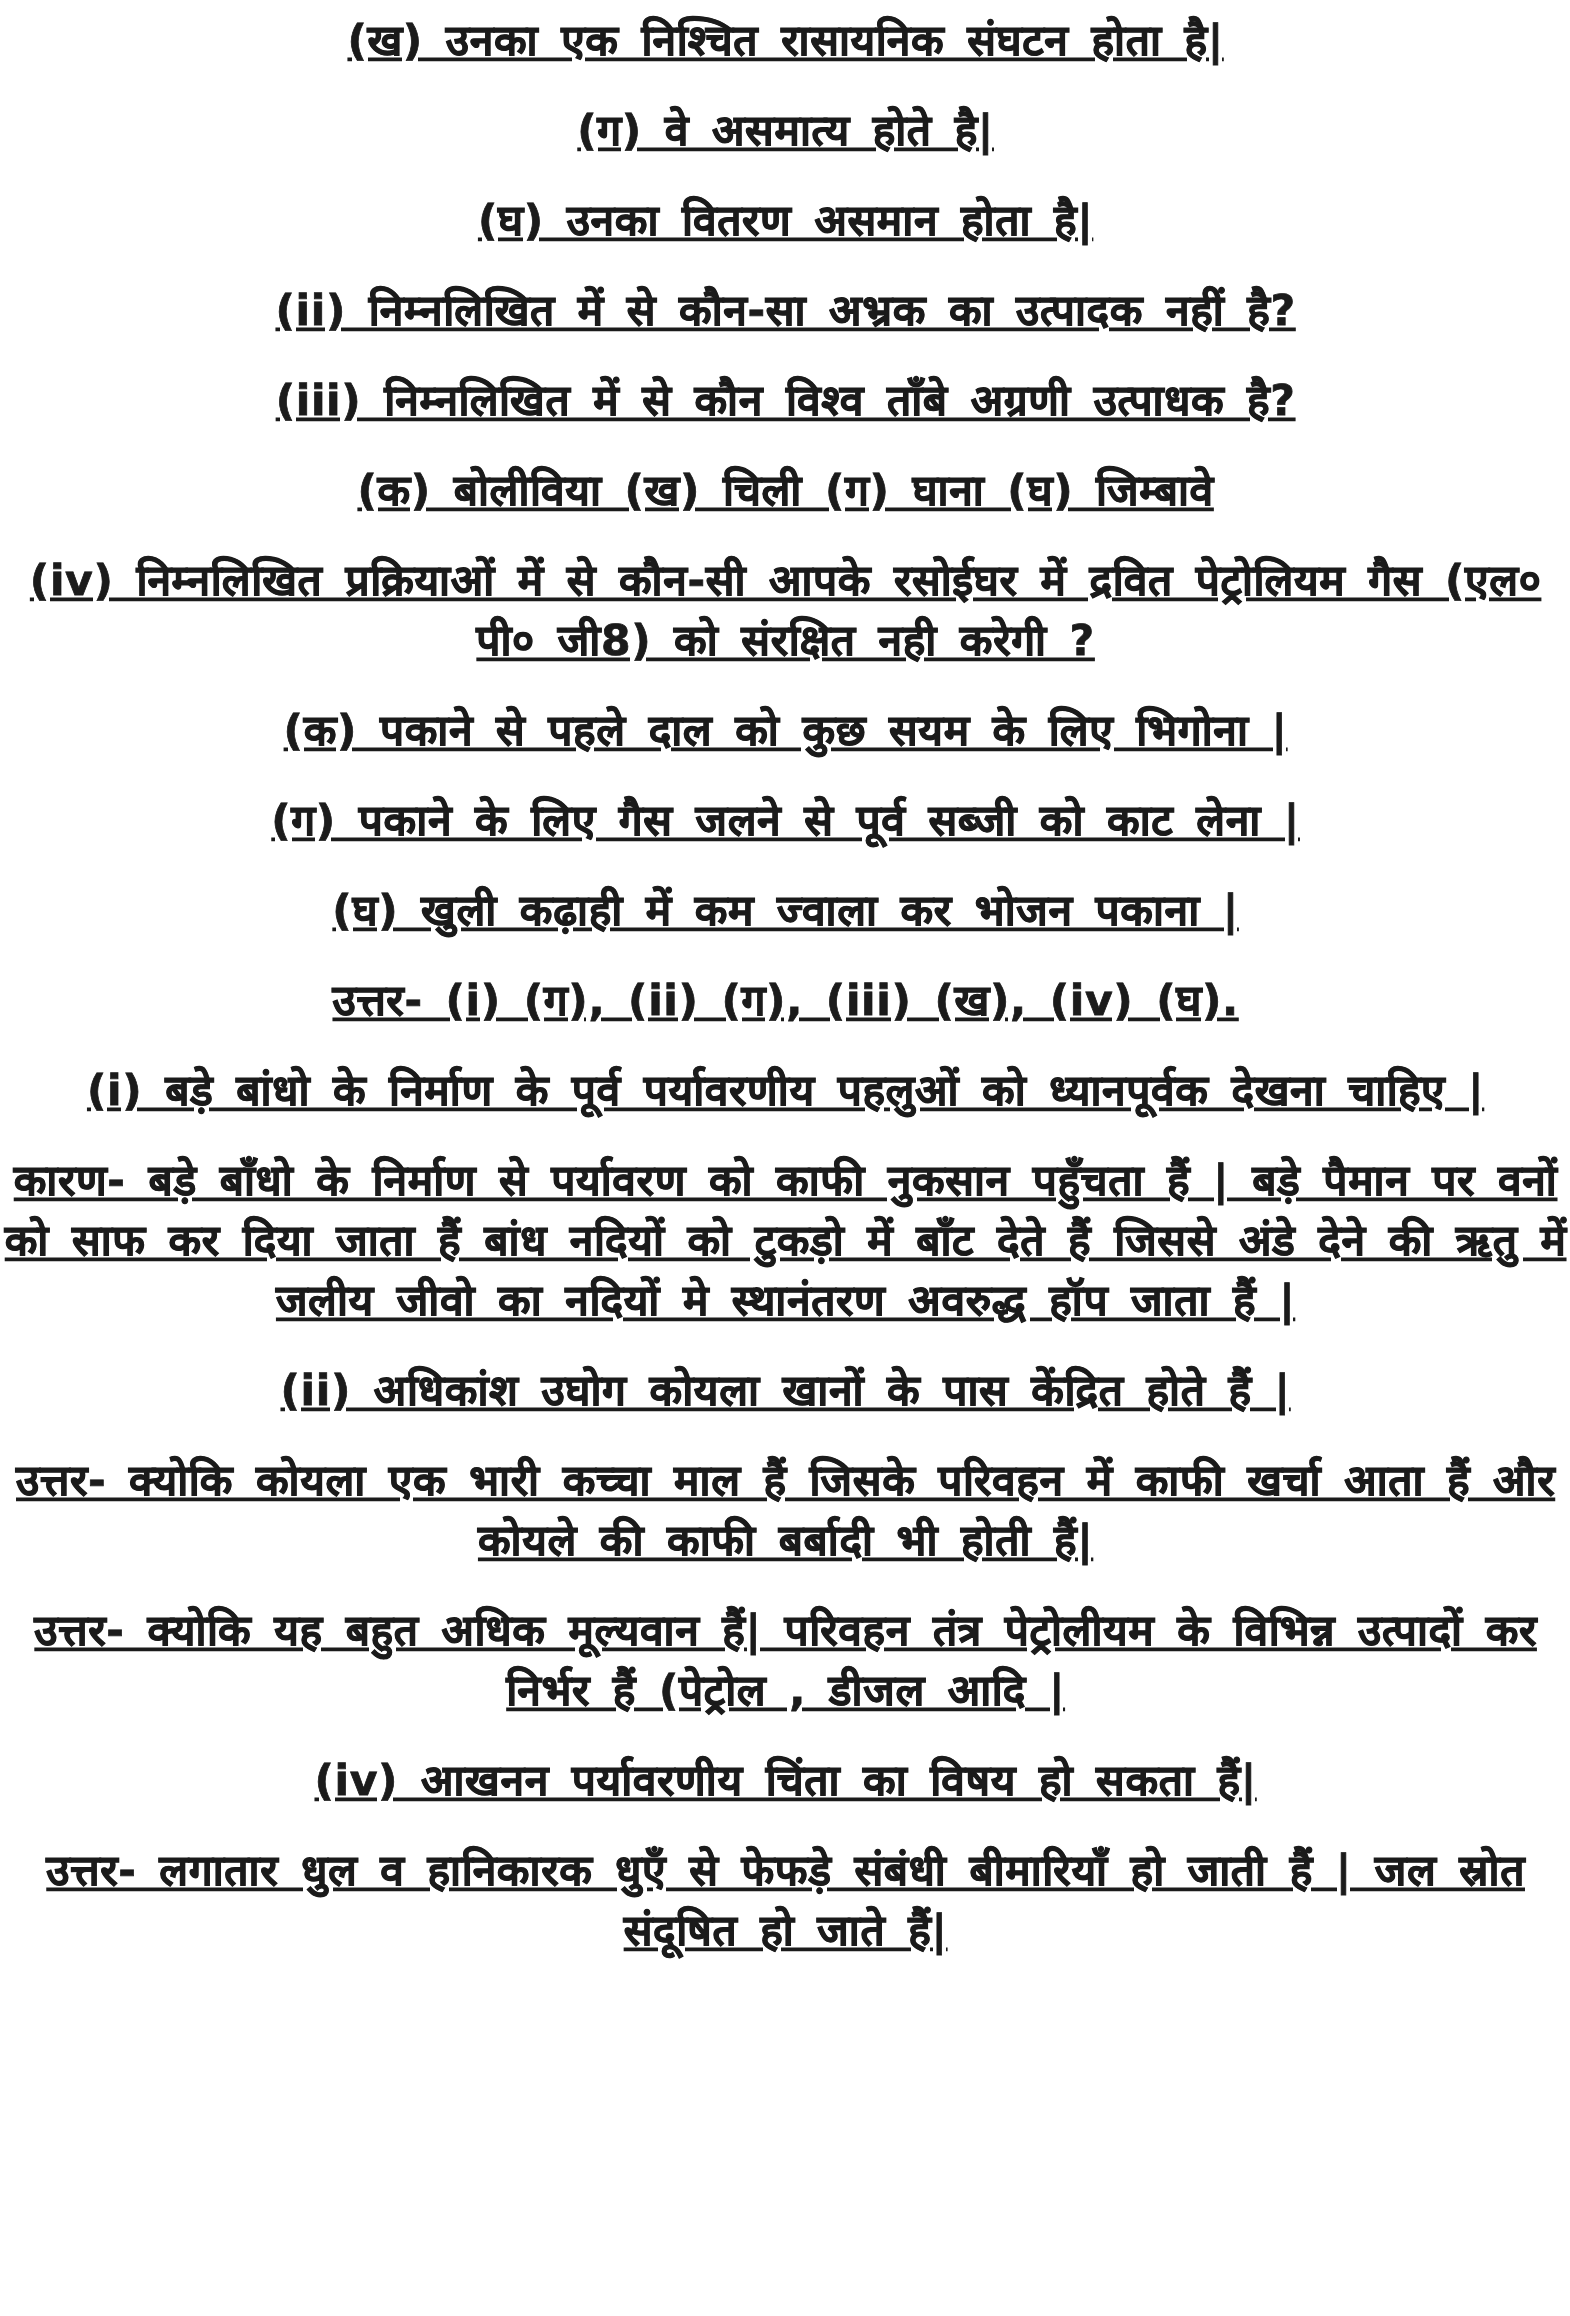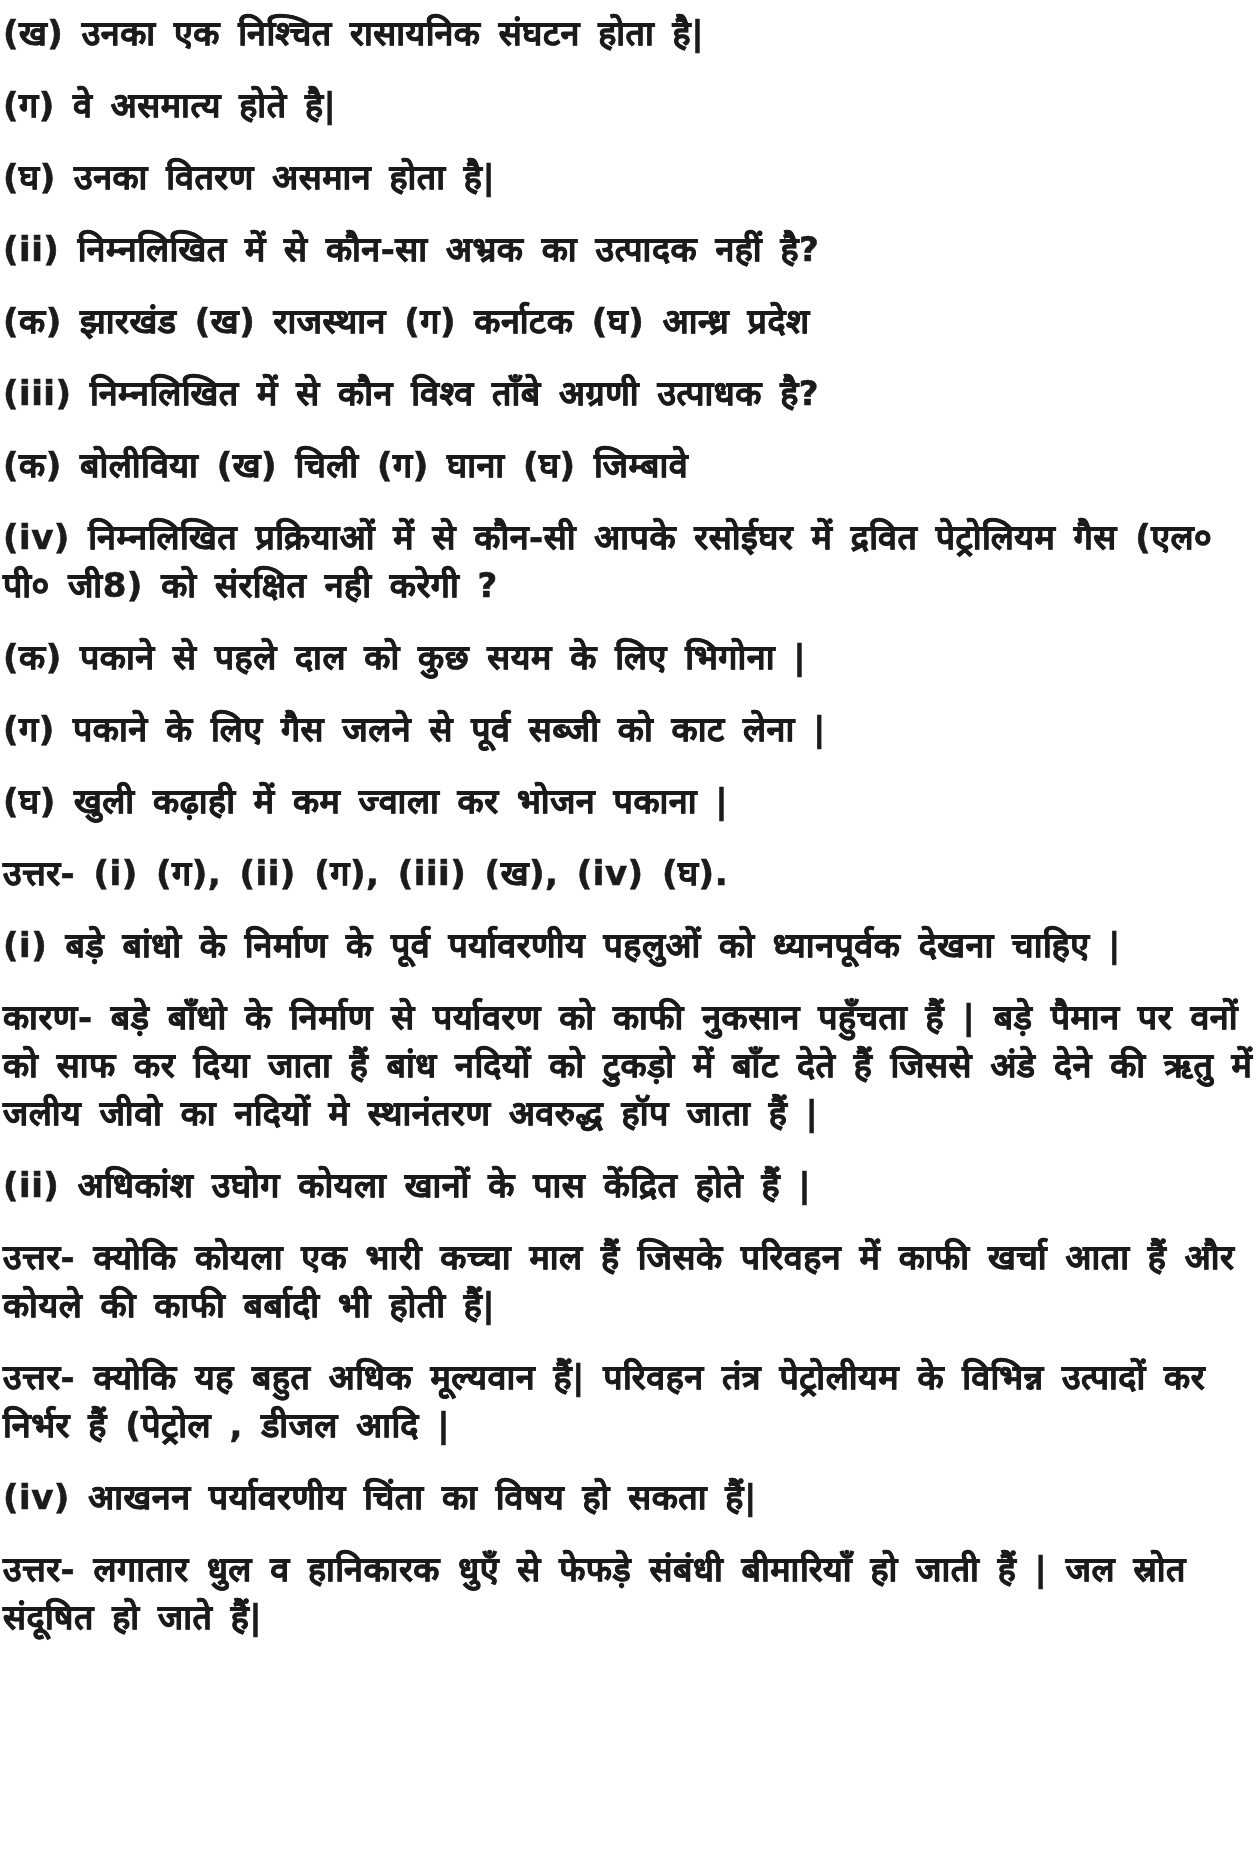--- a/index.html
+++ b/index.html
@@ -18,32 +18,32 @@
     font-weight: 700;
     font-size: 34px;
     line-height: 48px;
     color: #1b1b1b;
     word-spacing: 6px;
     letter-spacing: 0.5px;
     -webkit-text-stroke: 0.6px #1b1b1b;
   }
   .para {
     margin: 0 0 24px 0;
-    text-align: left;
+    text-align: center;
+    text-decoration: underline;
   }
 </style>
 </head>
 <body>
 
 <div class="page">
   <div class="para">(ख) उनका एक निश्चित रासायनिक संघटन होता है|</div>
   <div class="para">(ग) वे असमात्य होते है|</div>
   <div class="para">(घ) उनका वितरण असमान होता है|</div>
   <div class="para">(ii) निम्नलिखित में से कौन-सा अभ्रक का उत्पादक नहीं है?</div>
-  <div class="para">(क) झारखंड (ख) राजस्थान (ग) कर्नाटक (घ) आन्ध्र प्रदेश</div>
   <div class="para">(iii) निम्नलिखित में से कौन विश्व ताँबे अग्रणी उत्पाधक है?</div>
   <div class="para">(क) बोलीविया (ख) चिली (ग) घाना (घ) जिम्बावे</div>
   <div class="para">(iv) निम्नलिखित प्रक्रियाओं में से कौन-सी आपके रसोईघर में द्रवित पेट्रोलियम गैस (एल० पी० जी8) को संरक्षित नही करेगी ?</div>
   <div class="para">(क) पकाने से पहले दाल को कुछ सयम के लिए भिगोना |</div>
   <div class="para">(ग) पकाने के लिए गैस जलने से पूर्व सब्जी को काट लेना |</div>
   <div class="para">(घ) खुली कढ़ाही में कम ज्वाला कर भोजन पकाना |</div>
   <div class="para">उत्तर- (i) (ग), (ii) (ग), (iii) (ख), (iv) (घ).</div>
   <div class="para">(i) बड़े बांधो के निर्माण के पूर्व पर्यावरणीय पहलुओं को ध्यानपूर्वक देखना चाहिए |</div>
   <div class="para">कारण- बड़े बाँधो के निर्माण से पर्यावरण को काफी नुकसान पहुँचता हैं | बड़े पैमान पर वनों को साफ कर दिया जाता हैं बांध नदियों को टुकड़ो में बाँट देते हैं जिससे अंडे देने की ऋतु में जलीय जीवो का नदियों मे स्थानंतरण अवरुद्ध हॉप जाता हैं |</div>
   <div class="para">(ii) अधिकांश उघोग कोयला खानों के पास केंद्रित होते हैं |</div>

